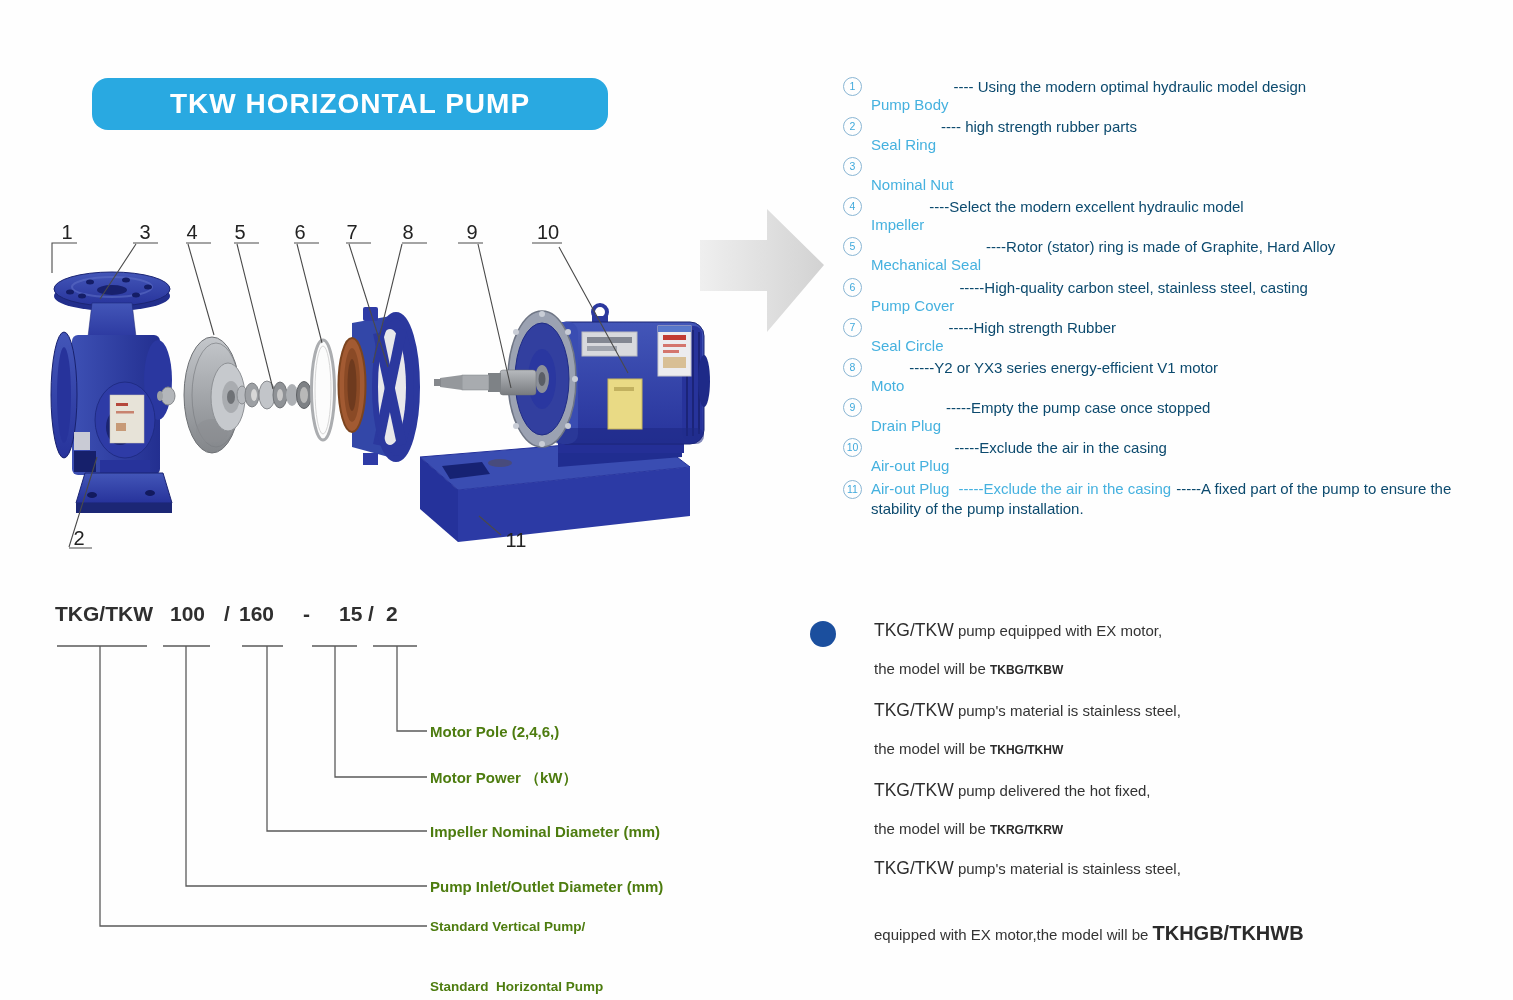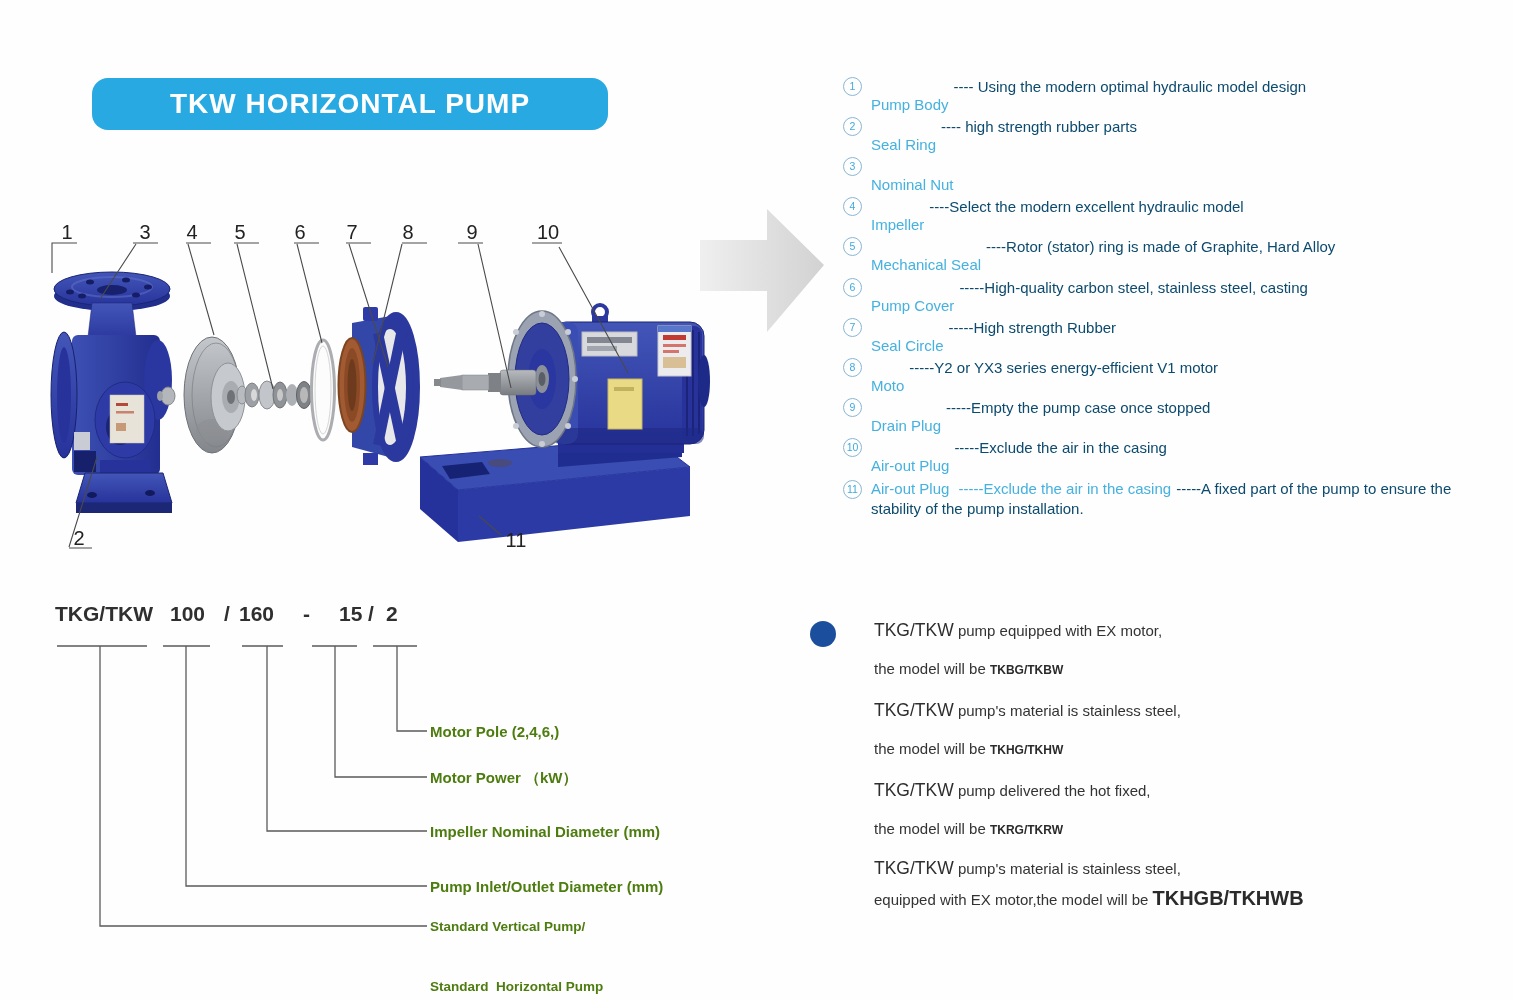--- a/index.html
+++ b/index.html
@@ -344,17 +344,17 @@
   </div>
   <div class="note-row" style="top:780px;">
     <span class="lead">TKG/TKW</span><span class="ntext"> pump delivered the hot fixed,</span>
   </div>
   <div class="note-row" style="top:820px;">
     <span class="ntext">the model will be </span><span class="nmodel">TKRG/TKRW</span>
   </div>
   <div class="note-row" style="top:858px;">
     <span class="lead">TKG/TKW</span><span class="ntext"> pump's material is stainless steel,</span>
   </div>
-  <div class="note-row" style="top:887px;">
+  <div class="note-row" style="top:922px;">
     <span class="ntext">equipped with EX motor,the model will be </span><span class="nmodel big">TKHGB/TKHWB</span>
   </div>
 
 </div>
 
 </body></html>

